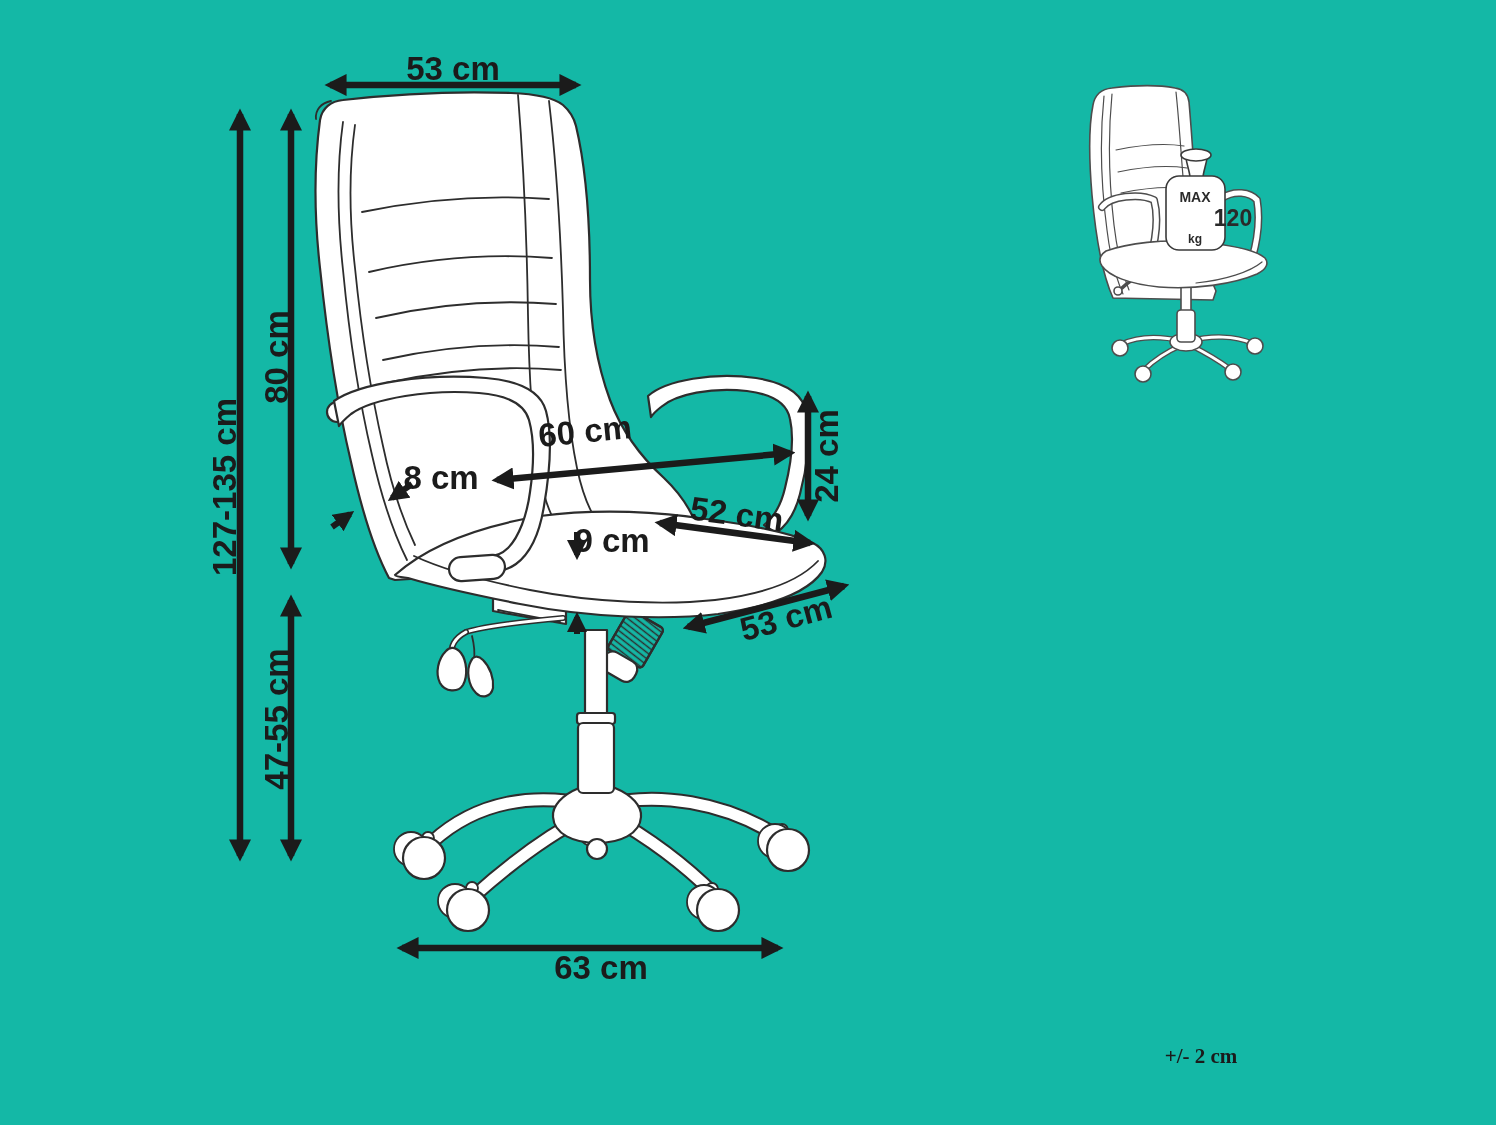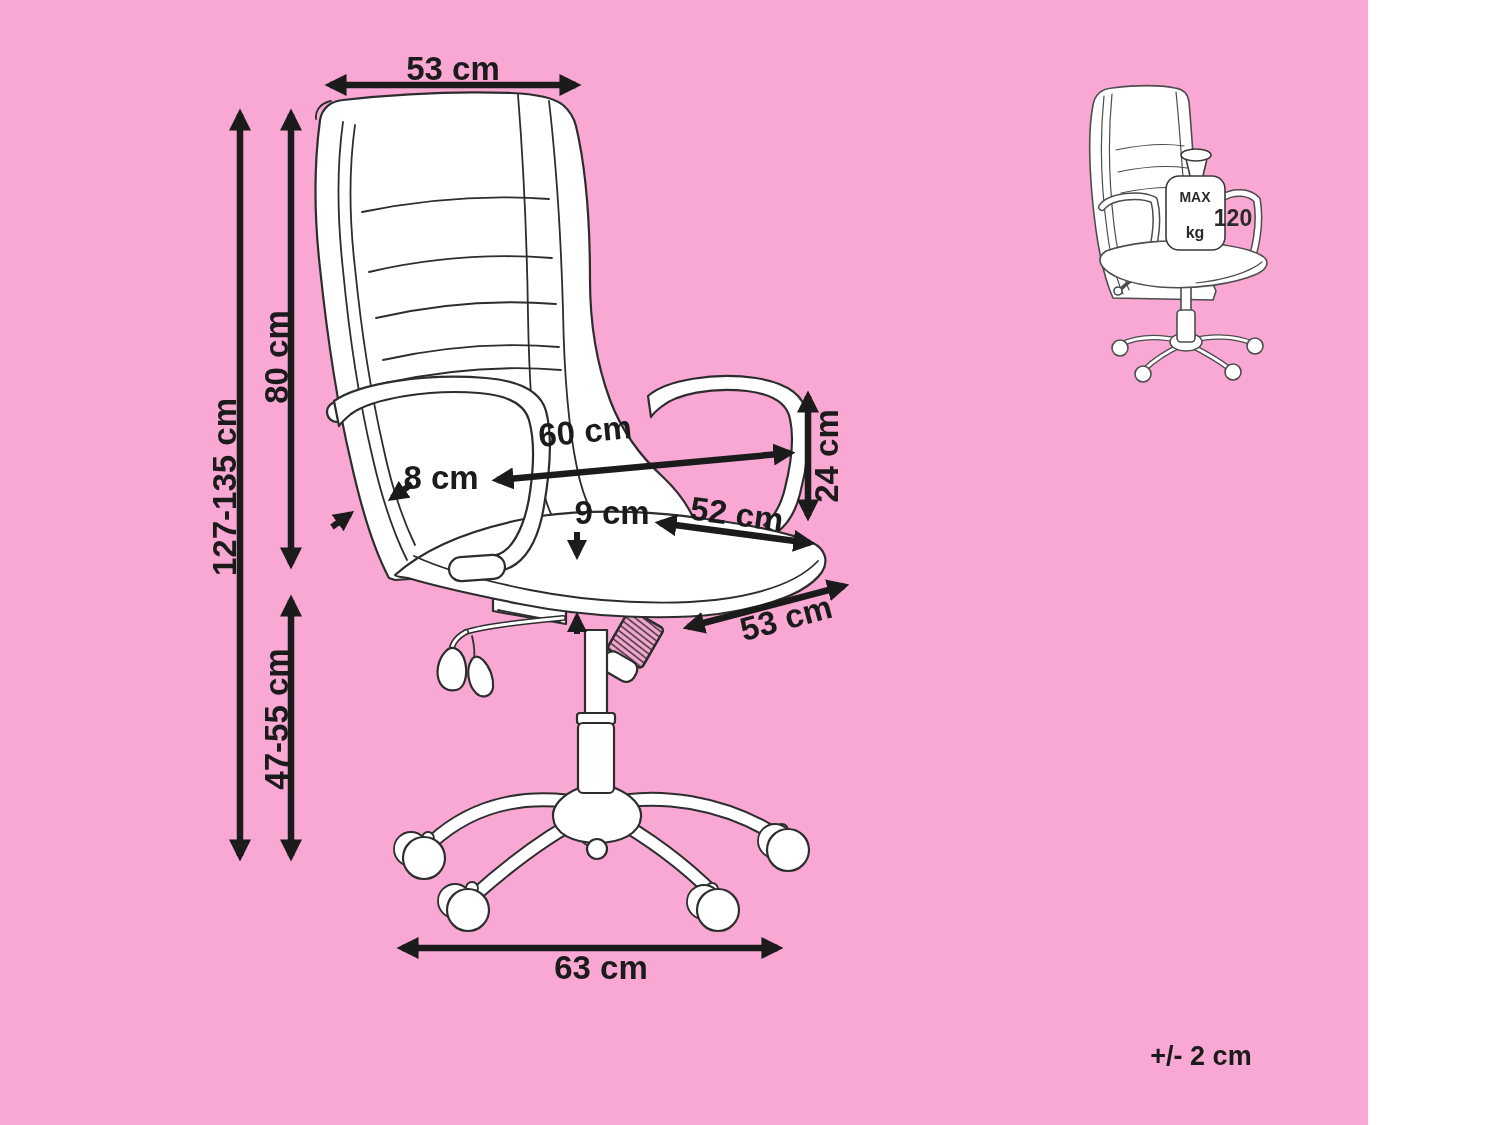--- a/index.html
+++ b/index.html
@@ -1,33 +1,33 @@
 <!DOCTYPE html>
 <html><head>
 <meta charset="utf-8">
 <style>
   html,body{margin:0;padding:0;background:#fff;}
   .canvas{
-    position:relative;width:1368px;height:1125px;background:#f9a8d4;
+    position:relative;width:1496px;height:1125px;background:#14b8a6;
     font-family:"Liberation Sans",sans-serif;overflow:hidden;
   }
   .canvas svg{position:absolute;left:0;top:0;}
   .dim-label{
     position:absolute;transform:translate(-50%,-50%);
     font-weight:bold;color:#1b1b1b;white-space:nowrap;
     font-size:33px;letter-spacing:0px;line-height:1;
   }
   .rot-90{transform:translate(-50%,-50%) rotate(-90deg);}
   .weight-label{
     position:absolute;transform:translate(-50%,-50%);
     font-weight:bold;color:#2a2a2a;white-space:nowrap;line-height:1;
   }
   .tolerance{
     position:absolute;transform:translate(-50%,-50%);
-    font-weight:bold;color:#1b1b1b;font-size:27px;white-space:nowrap;
+    font-weight:bold;color:#1b1b1b;font-size:21px;white-space:nowrap;font-family:Liberation Serif, serif;
   }
 </style>
 </head>
 <body>
 
 <div class="canvas">
 
 <svg width="1500" height="1125" viewBox="0 0 1500 1125">
   <defs>
     <marker id="ah" viewBox="0 0 10 10" refX="7.5" refY="5" markerWidth="3.4" markerHeight="3.4" orient="auto-start-reverse" markerUnits="strokeWidth">
@@ -251,23 +251,23 @@
 </svg>
 
 <div class="dim-label" style="left:453px;top:68px;">53 cm</div>
 <div class="dim-label rot-90" style="left:224px;top:487px;">127-135 cm</div>
 <div class="dim-label rot-90" style="left:276px;top:357px;">80 cm</div>
 <div class="dim-label rot-90" style="left:276px;top:719px;">47-55 cm</div>
 <div class="dim-label" style="left:422px;top:477px;margin-left:19px;">8 cm</div>
 <div class="dim-label" style="left:585px;top:431px;transform:translate(-50%,-50%) rotate(-5.5deg);">60 cm</div>
 <div class="dim-label rot-90" style="left:826px;top:456px;">24 cm</div>
 <div class="dim-label" style="left:737px;top:514px;transform:translate(-50%,-50%) rotate(7.5deg);">52 cm</div>
-<div class="dim-label" style="left:612px;top:512px;">9 cm</div>
+<div class="dim-label" style="left:612px;top:540px;">9 cm</div>
 <div class="dim-label" style="left:786px;top:618px;transform:translate(-50%,-50%) rotate(-15deg);">53 cm</div>
 <div class="dim-label" style="left:601px;top:967px;">63 cm</div>
 
 <div class="weight-label" style="left:1195px;top:197px;font-size:14px;">MAX</div>
 <div class="weight-label" style="left:1233px;top:218px;font-size:23px;">120</div>
-<div class="weight-label" style="left:1195px;top:233px;font-size:16px;">kg</div>
+<div class="weight-label" style="left:1195px;top:239px;font-size:12px;">kg</div>
 
 <div class="tolerance" style="left:1201px;top:1056px;">+/- 2 cm</div>
 
 </div>
 
 </body></html>

